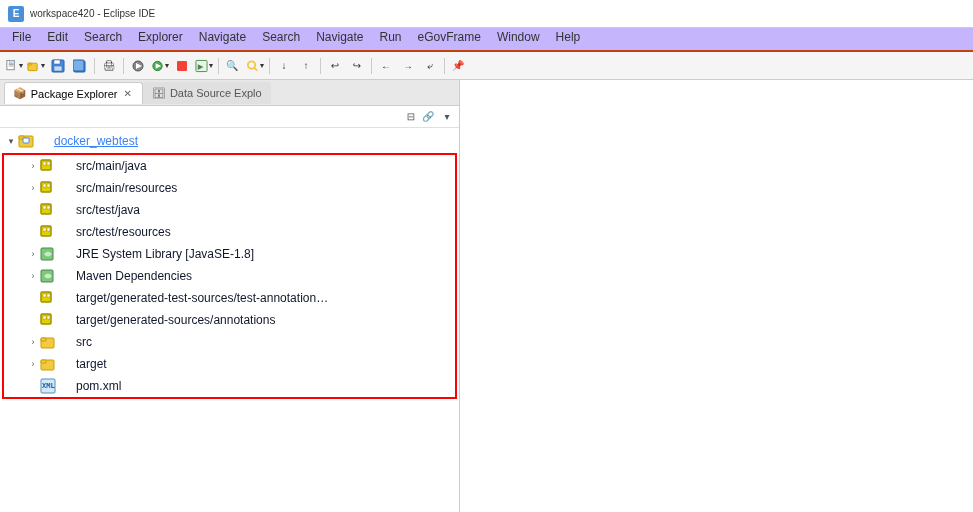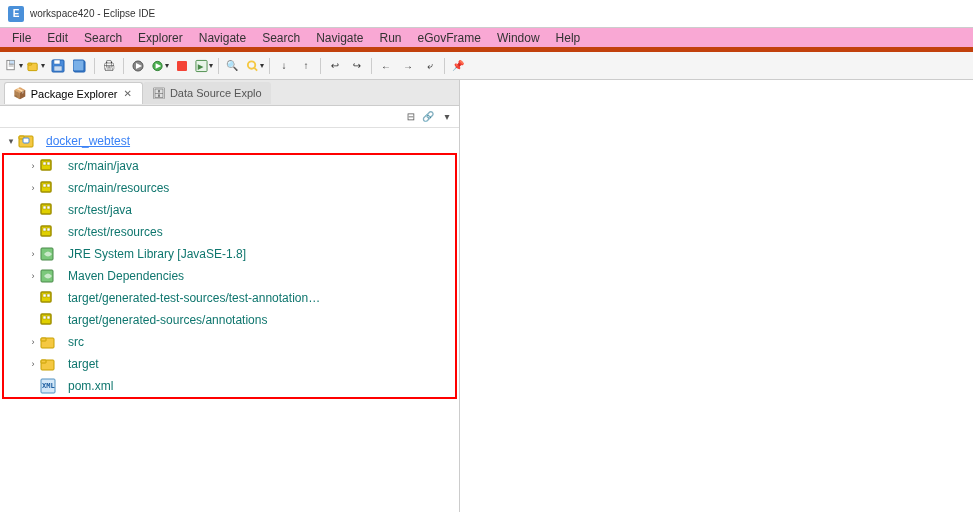--- a/index.html
+++ b/index.html
@@ -35,25 +35,25 @@
       font-size: 10px;
       font-weight: bold;
     }
     .title-bar-text {
       font-size: 10px;
       color: #333;
     }
 
     
     .menu-bar {
-      background: #f9a8d4;
-      display: flex;
-      align-items: center;
+      background: #c4b5fd;
+      display: flex;
+      align-items: flex-start;
       height: 24px;
-      border-bottom: 5px solid #c2410c;
+      border-bottom: 2px solid #c2410c;
       padding: 0 4px;
     }
     .menu-item {
       padding: 2px 8px;
       cursor: pointer;
       color: #333;
       font-size: 12px;
     }
 
     
@@ -189,29 +189,29 @@
       font-size: 9px;
       color: #555;
       flex-shrink: 0;
       display: flex;
       align-items: center;
       justify-content: center;
     }
     .tree-icon {
       width: 16px;
       height: 16px;
-      margin-right: 12px;
+      margin-right: 20px;
       flex-shrink: 0;
       display: flex;
       align-items: center;
       justify-content: center;
     }
     .tree-label {
       font-size: 12px;
-      color: #0f766e;
+      color: #0f172a;
     }
 
     
     .right-panel {
       flex: 1;
       background: #fff;
     }
 
     
     .tree-container::-webkit-scrollbar {

